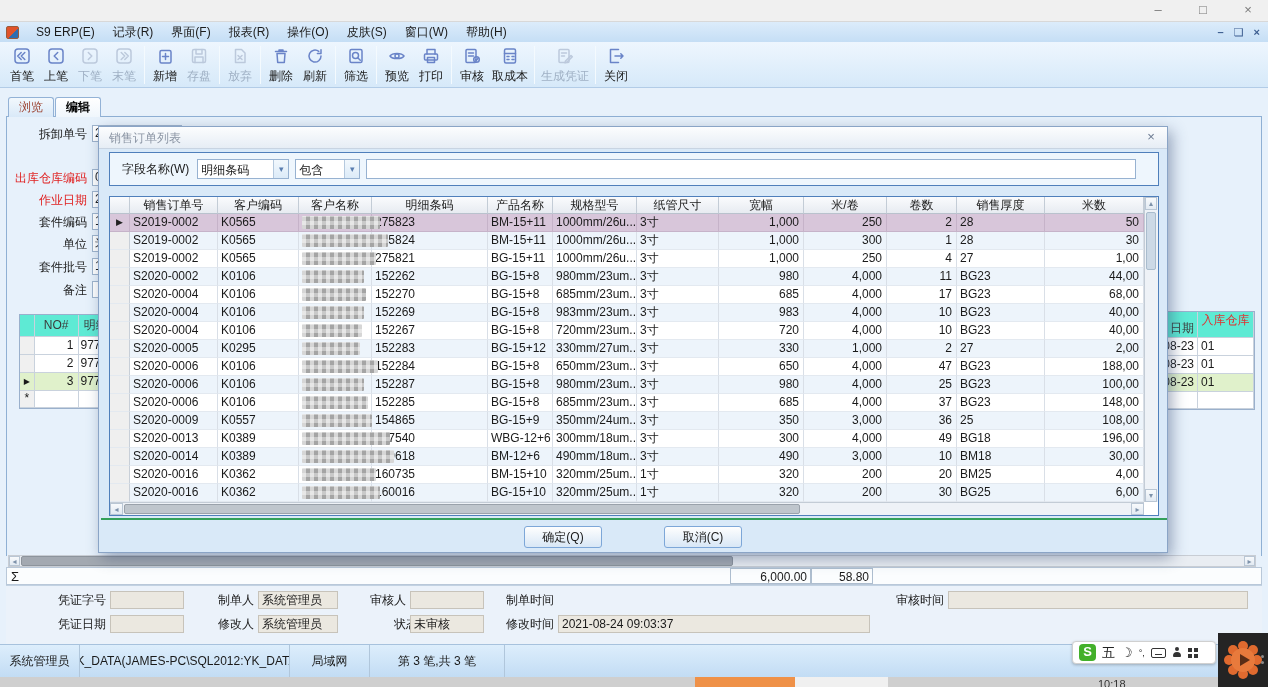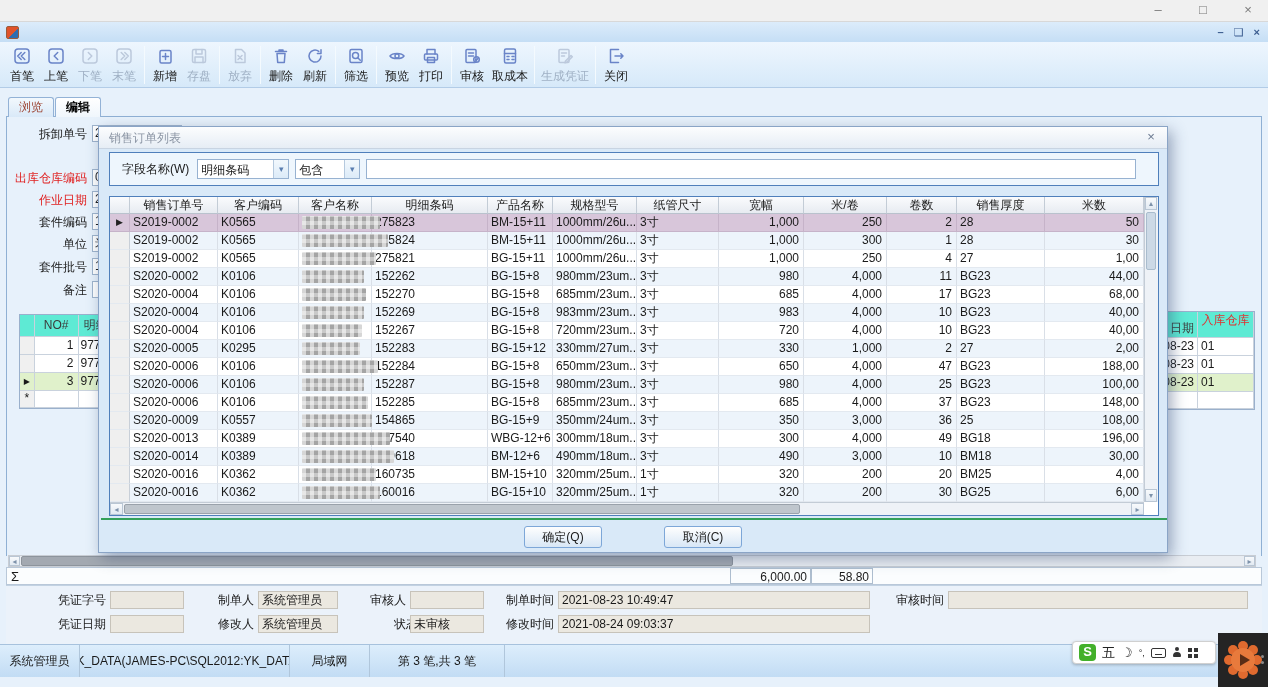--- a/index.html
+++ b/index.html
@@ -126,20 +126,30 @@
 <div id="screen">
 
   <div id="titlebar">
     <span class="win-ctl" id="btn-min">–</span>
     <span class="win-ctl" id="btn-max">□</span>
     <span class="win-ctl" id="btn-close">×</span>
   </div>
 
   <div id="menubar">
     <span id="app-icon"></span>
+    <div id="menu-items" style="display:flex;">
+        <span class="menu-item">S9 ERP(E)</span>
+        <span class="menu-item">记录(R)</span>
+        <span class="menu-item">界面(F)</span>
+        <span class="menu-item">报表(R)</span>
+        <span class="menu-item">操作(O)</span>
+        <span class="menu-item">皮肤(S)</span>
+        <span class="menu-item">窗口(W)</span>
+        <span class="menu-item">帮助(H)</span>
+      </div>
     <div id="mdi-ctls">
       <span>–</span>
       <span>❏</span>
       <span>×</span>
     </div>
   </div>
 
   <div id="toolbar">
       <div class="tbtn">
         <span><svg width="20" height="20" viewBox="0 0 20 20" fill="none" stroke="#6a84c8" stroke-width="1.5" stroke-linecap="round" stroke-linejoin="round">
@@ -367,41 +377,45 @@
   </div>
 
   <div id="footer">
       <span class="flabel" style="left: 30px; width: 70px; top: 5px;">凭证字号</span>
       <span class="finput" style="left: 104px; width: 74px; top: 5px;"></span>
       <span class="flabel" style="left: 195px; width: 53px; top: 5px;">制单人</span>
       <span class="finput" style="left: 252px; width: 80px; top: 5px;">系统管理员</span>
       <span class="flabel" style="left: 355px; width: 45px; top: 5px;">审核人</span>
       <span class="finput" style="left: 404px; width: 74px; top: 5px;"></span>
       <span class="flabel" style="left: 480px; width: 68px; top: 5px;">制单时间</span>
-      <span class="finput" style="left: 552px; width: 312px; top: 5px;">2021-08-23 10:49:47</span>
       <span class="flabel" style="left: 870px; width: 68px; top: 5px;">审核时间</span>
       <span class="finput" style="left: 942px; width: 300px; top: 5px;"></span>
       <span class="flabel" style="left: 30px; width: 70px; top: 29px;">凭证日期</span>
       <span class="finput" style="left: 104px; width: 74px; top: 29px;"></span>
       <span class="flabel" style="left: 195px; width: 53px; top: 29px;">修改人</span>
       <span class="finput" style="left: 252px; width: 80px; top: 29px;">系统管理员</span>
       <span class="flabel" style="left: 367px; width: 45px; top: 29px;">状态</span>
       <span class="finput" style="left: 404px; width: 74px; top: 29px;">未审核</span>
       <span class="flabel" style="left: 480px; width: 68px; top: 29px;">修改时间</span>
       <span class="finput" style="left: 552px; width: 312px; top: 29px;">2021-08-24 09:03:37</span>
     </div>
 
   <div id="statusbar">
       <div class="sseg" style="width: 80px;">系统管理员</div>
       <div class="sseg" style="width: 210px;">YK_DATA(JAMES-PC\SQL2012:YK_DATA)</div>
       <div class="sseg" style="width: 80px;">局域网</div>
       <div class="sseg" style="width: 135px;">第 3 笔,共 3 笔</div>
       <div class="sseg" style="flex: 1 1 0%; border-right: none;"></div>
     </div>
 
+  <div id="taskbar">
+    <span id="task-orange"></span>
+    <span id="task-light"></span>
+    <span id="clock">10:18</span>
+  </div>
 
   <div id="ime-bar">
     <span id="sogou-s">S</span>
     <span class="ime-glyph">五</span>
     <span class="ime-glyph">☽</span>
     <span class="ime-glyph" style="font-size:9px;">°,</span>
     <span class="ime-kbd"></span>
     <span class="ime-person"></span>
     <span class="ime-grid4"></span>
   </div>

